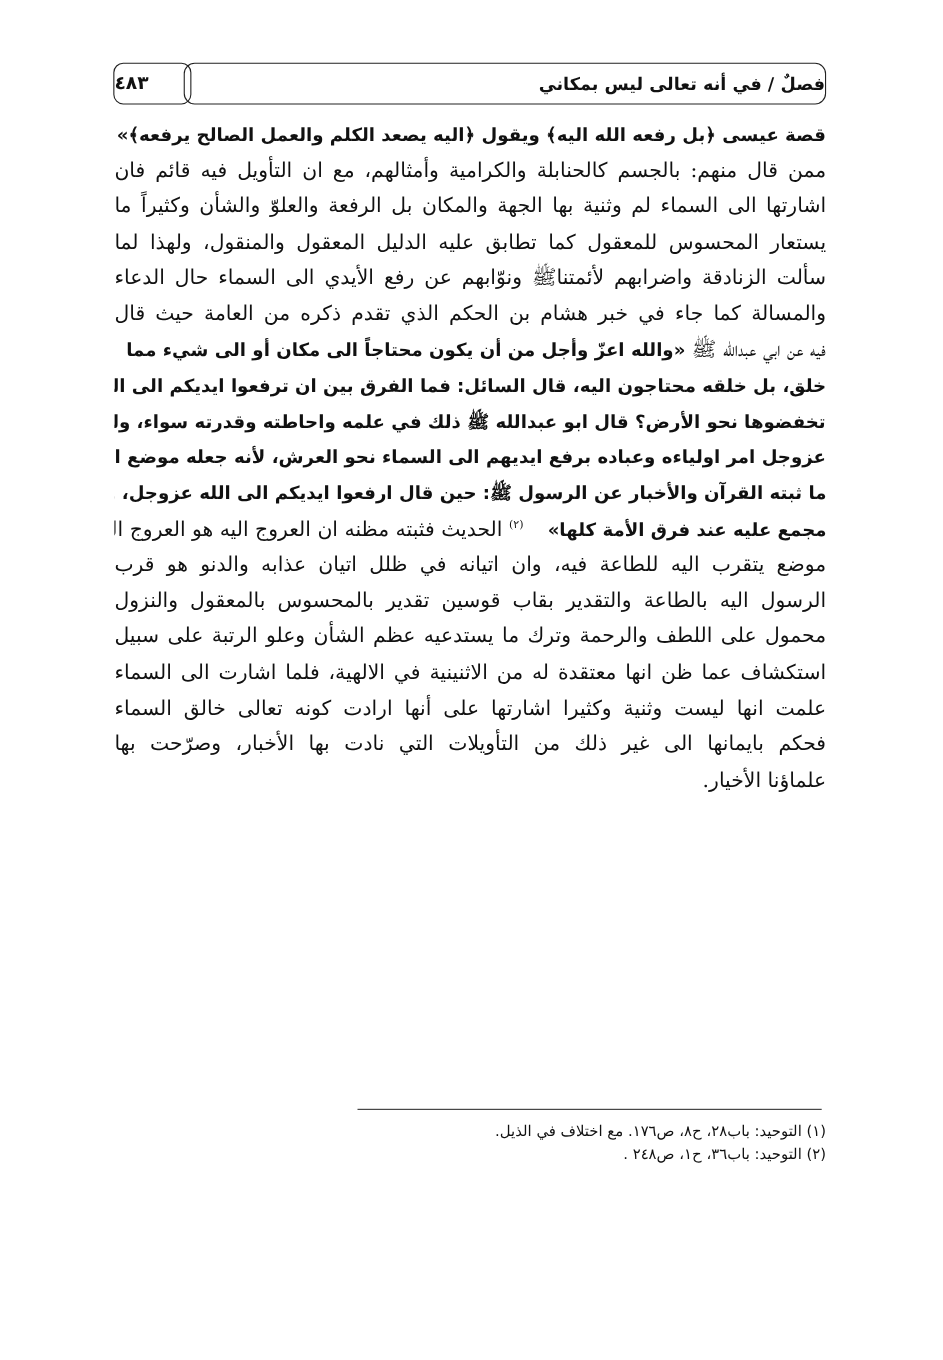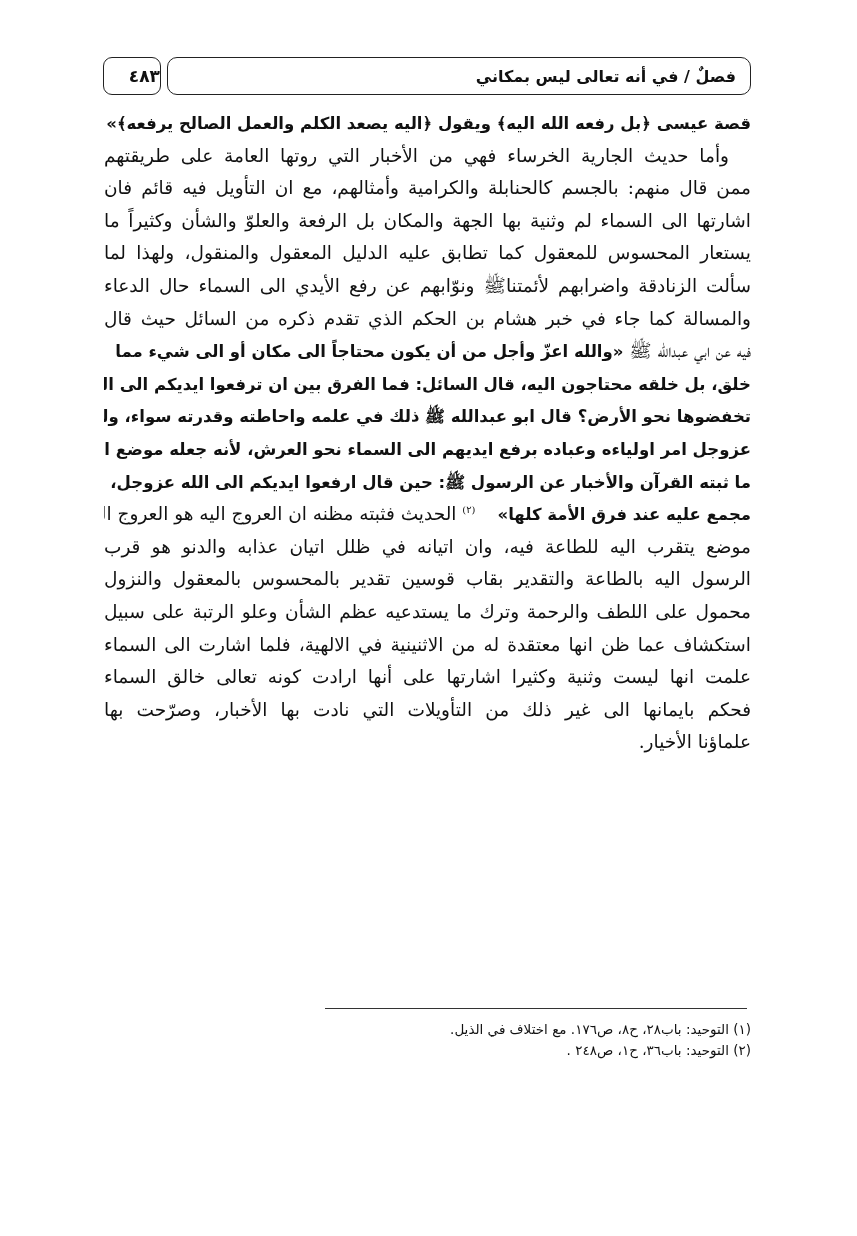--- a/index.html
+++ b/index.html
@@ -1,29 +1,29 @@
 <!DOCTYPE html>
 <html><head>
   <meta charset="utf-8">
   <style>
     html, body { margin: 0; padding: 0; background: #ffffff; }
     body { width: 857px; height: 1236px; position: relative; overflow: hidden; color: #111; }
     .page { position: absolute; left: 0; top: 0; width: 857px; height: 1236px; }
     .header { position: absolute; top: 57px; left: 103px; width: 648px; height: 40px; }
     .page-box {
-      position: absolute; left: 0; top: 0; width: 58px; height: 38px;
+      position: absolute; left: 0; top: 0; width: 71px; height: 38px;
       border: 1.5px solid #222; border-radius: 9px; box-sizing: border-box;
-      display: flex; align-items: center; justify-content: flex-end;
+      display: flex; align-items: center; justify-content: flex-start;
       font-family: "DejaVu Sans", sans-serif; font-weight: bold; font-size: 17px;
     }
     .title-box {
       position: absolute; left: 64px; top: 0; right: 0; height: 38px;
       border: 1.5px solid #222; border-radius: 10px; box-sizing: border-box;
       display: flex; align-items: center; justify-content: flex-start;
-      direction: rtl; padding-right: 14px;
+      direction: rtl; 
       font-family: "DejaVu Sans", sans-serif; font-weight: bold; font-size: 16px;
     }
     .body-text {
       position: absolute; top: 107px; left: 104px; width: 647px;
       direction: rtl; text-align: justify; text-align-last: right;
       font-family: "DejaVu Serif", serif; font-size: 18.5px; line-height: 32.6px;
     }
     .line { display: block; height: 32.6px; white-space: nowrap; overflow: hidden; text-align: justify; text-align-last: justify; }
     .line.last { text-align-last: right; }
     .line.indent { padding-right: 22px; }
@@ -47,26 +47,25 @@
     <div class="page-box">
       <span>٤٨٣</span>
     </div>
     <div class="title-box">
       <span>فصلٌ / في أنه تعالى ليس بمكاني</span>
     </div>
   </div>
 
   <div class="body-text" id="body-text">
       <span class="line last"><span class="b">قصة عيسى ﴿بل رفعه الله اليه﴾ ويقول ﴿اليه يصعد الكلم والعمل الصالح يرفعه﴾»</span><sup>(١)</sup></span>
-      <span class="line indent"><span>وأما حديث الجارية الخرساء فهي من الأخبار التي روتها العامة على طريقتهم</span></span>
       <span class="line"><span>ممن قال منهم: بالجسم كالحنابلة والكرامية وأمثالهم، مع ان التأويل فيه قائم فان</span></span>
       <span class="line"><span>اشارتها الى السماء لم وثنية بها الجهة والمكان بل الرفعة والعلوّ والشأن وكثيراً ما</span></span>
       <span class="line"><span>يستعار المحسوس للمعقول كما تطابق عليه الدليل المعقول والمنقول، ولهذا لما</span></span>
       <span class="line"><span>سألت الزنادقة واضرابهم لأئمتناﷺ ونوّابهم عن رفع الأيدي الى السماء حال الدعاء</span></span>
-      <span class="line"><span>والمسالة كما جاء في خبر هشام بن الحكم الذي تقدم ذكره من السائل حيث قال</span></span>
+      <span class="line"><span>والمسالة كما جاء في خبر هشام بن الحكم الذي تقدم ذكره من العامة حيث قال</span></span>
       <span class="line"><span>فيه عن ابي عبدالله ﷺ </span><span class="b">«والله اعزّ وأجل من أن يكون محتاجاً الى مكان أو الى شيء مما</span></span>
       <span class="line"><span class="b">خلق، بل خلقه محتاجون اليه، قال السائل: فما الفرق بين ان ترفعوا ايديكم الى السماء وبين ان</span></span>
       <span class="line"><span class="b">تخفضوها نحو الأرض؟ قال ابو عبدالله ﷺ ذلك في علمه واحاطته وقدرته سواء، ولكنه</span></span>
       <span class="line"><span class="b">عزوجل امر اولياءه وعباده برفع ايديهم الى السماء نحو العرش، لأنه جعله موضع الرزق فثبتنا</span></span>
       <span class="line"><span class="b">ما ثبته القرآن والأخبار عن الرسول ﷺ: حين قال ارفعوا ايديكم الى الله عزوجل، وهذا</span></span>
       <span class="line"><span class="b">مجمع عليه عند فرق الأمة كلها»</span><sup>(٢)</sup><span> الحديث فثبته مظنه ان العروج اليه هو العروج الى</span></span>
       <span class="line"><span>موضع يتقرب اليه للطاعة فيه، وان اتيانه في ظلل اتيان عذابه والدنو هو قرب</span></span>
       <span class="line"><span>الرسول اليه بالطاعة والتقدير بقاب قوسين تقدير بالمحسوس بالمعقول والنزول</span></span>
       <span class="line"><span>محمول على اللطف والرحمة وترك ما يستدعيه عظم الشأن وعلو الرتبة على سبيل</span></span>
       <span class="line"><span>استكشاف عما ظن انها معتقدة له من الاثنينية في الالهية، فلما اشارت الى السماء</span></span>

